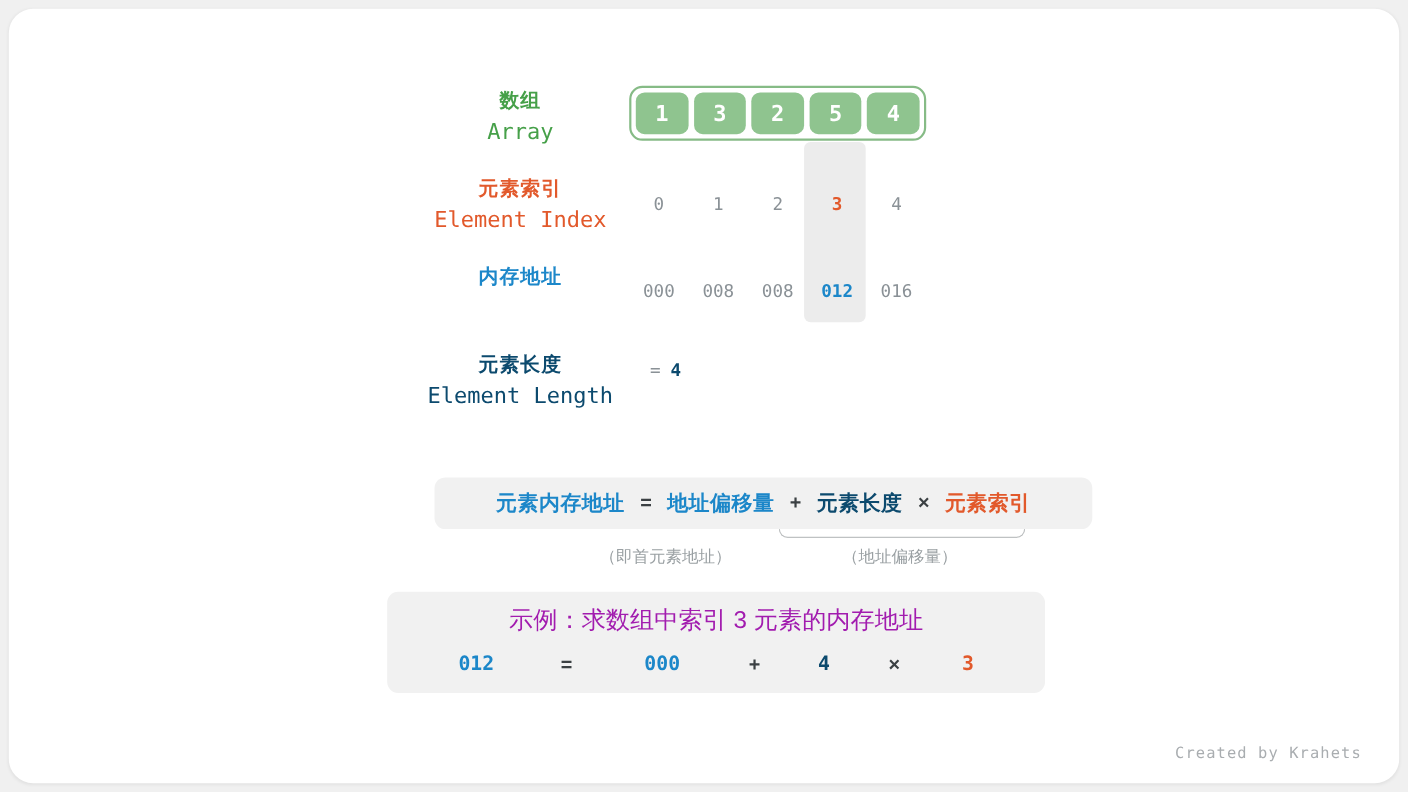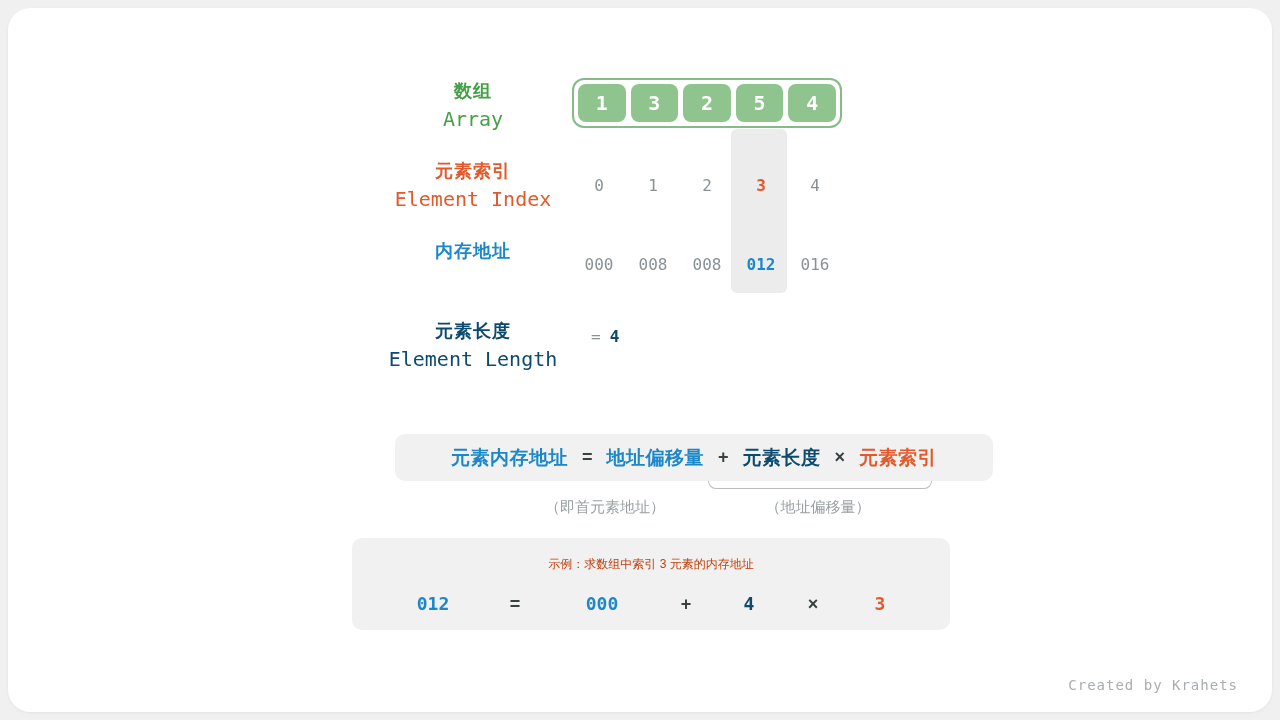--- a/index.html
+++ b/index.html
@@ -71,21 +71,21 @@
   }
   .note-base   { left: 505px; }
   .note-offset { left: 718px; }
 
   .example-box {
     position: absolute; left: 352px; top: 538px; width: 598px; height: 92px;
     background: #f1f1f1; border-radius: 10px;
   }
   .example-title {
     position: absolute; left: 352px; top: 551px; width: 598px; text-align: center;
-    font-size: 12px; color: #c2410c; line-height: 26px;
+    font-size: 22px; color: #a21caf; line-height: 26px;
   }
   .ex-val {
     position: absolute; top: 592px; height: 24px; line-height: 24px;
     text-align: center; font-size: 18px;
     font-family: "DejaVu Sans Mono", "Liberation Mono", monospace;
   }
   .ex-op { color: #3b4043; font-weight: 600; font-family: "Liberation Sans", sans-serif; }
 
   .footer {
     position: absolute; right: 42px; top: 677px;

